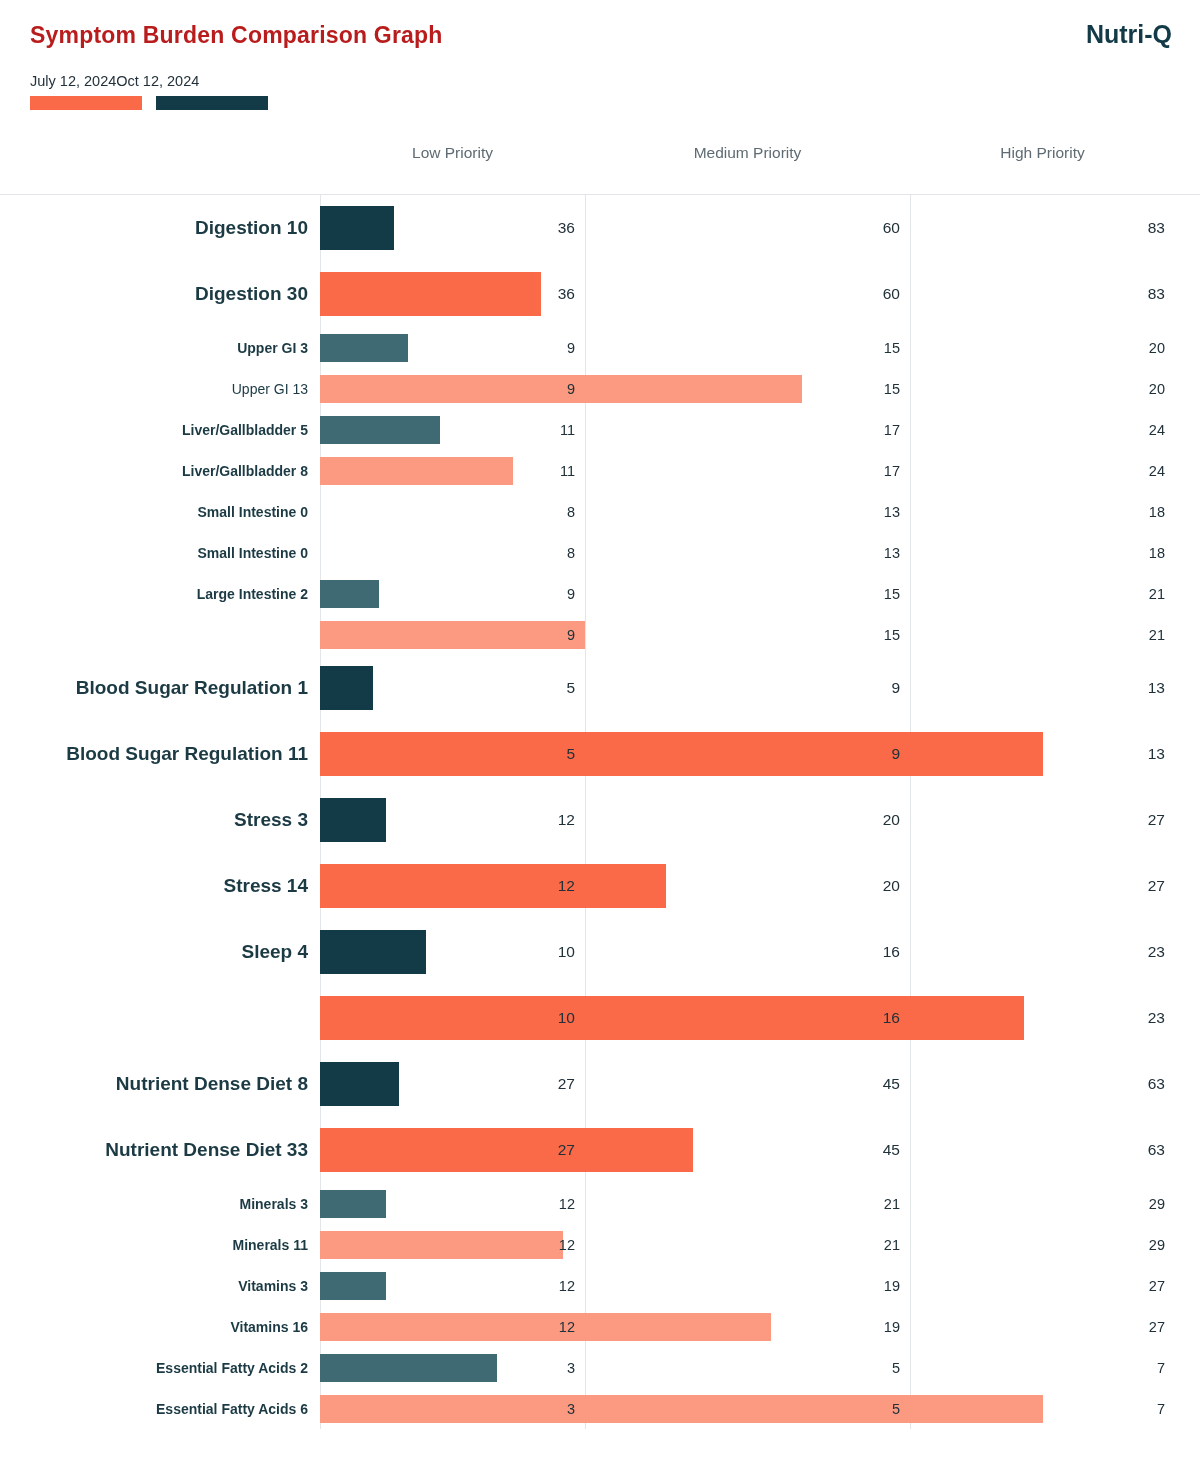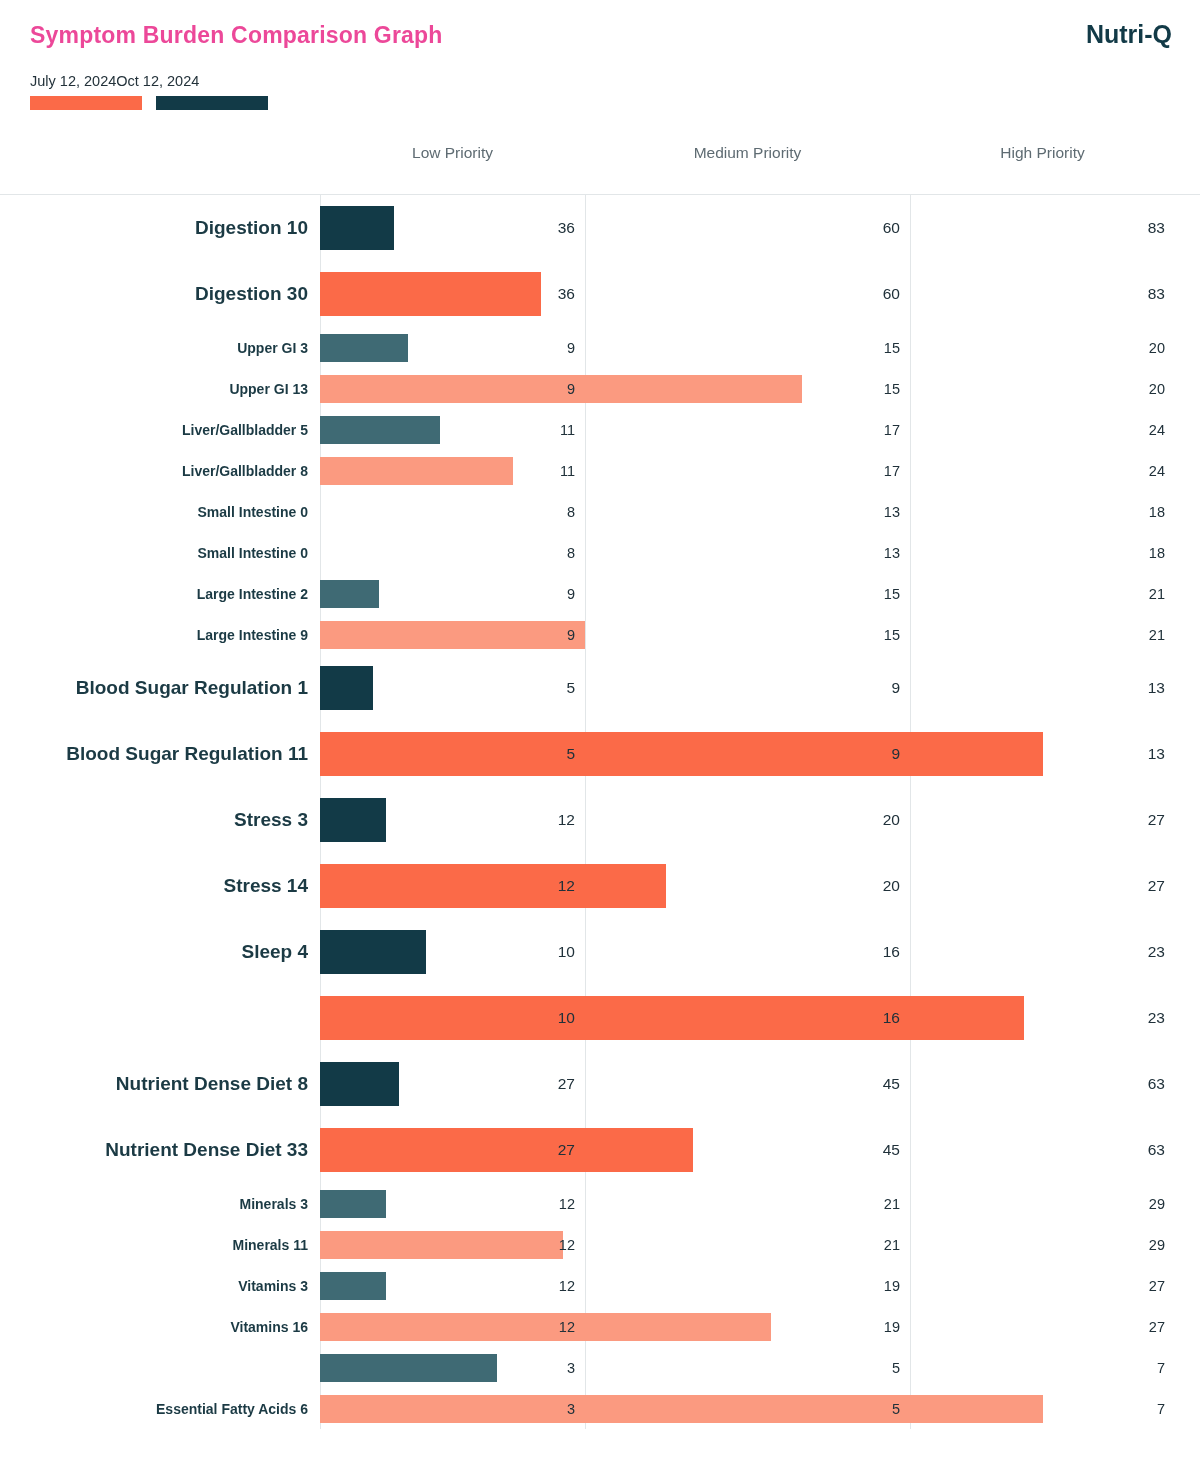--- a/index.html
+++ b/index.html
@@ -8,21 +8,21 @@
     width: 1200px; height: 1479px;
     background: #ffffff;
     font-family: "Liberation Sans", sans-serif;
     color: #1b3a44;
   }
   #root { position: relative; width: 1200px; height: 1479px; overflow: hidden; }
 
   
   .hdr-title {
     position: absolute; left: 30px; top: 22px;
-    font-size: 23px; font-weight: bold; color: #ec4899;
+    font-size: 23px; font-weight: bold; color: #b91c1c;
     letter-spacing: .2px;
   }
   .brand {
     position: absolute; right: 28px; top: 20px;
     font-size: 25px; font-weight: bold; color: #123a47;
   }
 
   
   .legend { position: absolute; left: 30px; top: 73px; }
   .legend-labels { display: flex; font-size: 14.5px; color: #23323a; }
@@ -110,21 +110,21 @@
           <div class="vnum big" style="left: 1085px; width: 80px;">83</div>
         </div>
         <div class="row" style="height: 41px;">
           <div class="rowlabel" style="right: 880px; font-size: 14px; font-weight: 600; color: rgb(27, 58, 68);">Upper GI 3</div>
           <div class="bar" style="left: 320px; width: 88.3333px; height: 28px; background: rgb(63, 106, 116);"></div>
           <div class="vnum" style="left: 495px; width: 80px;">9</div>
           <div class="vnum" style="left: 820px; width: 80px;">15</div>
           <div class="vnum" style="left: 1085px; width: 80px;">20</div>
         </div>
         <div class="row" style="height: 41px;">
-          <div class="rowlabel" style="right: 880px; font-size: 14px; font-weight: 700; color: rgb(27, 58, 68);">Upper GI 13</div>
+          <div class="rowlabel" style="right: 880px; font-size: 14px; font-weight: 400; color: rgb(27, 58, 68);">Upper GI 13</div>
           <div class="bar" style="left: 320px; width: 481.667px; height: 28px; background: rgb(251, 154, 128);"></div>
           <div class="vnum" style="left: 495px; width: 80px;">9</div>
           <div class="vnum" style="left: 820px; width: 80px;">15</div>
           <div class="vnum" style="left: 1085px; width: 80px;">20</div>
         </div>
         <div class="row" style="height: 41px;">
           <div class="rowlabel" style="right: 880px; font-size: 14px; font-weight: 600; color: rgb(27, 58, 68);">Liver/Gallbladder 5</div>
           <div class="bar" style="left: 320px; width: 120.455px; height: 28px; background: rgb(63, 106, 116);"></div>
           <div class="vnum" style="left: 495px; width: 80px;">11</div>
           <div class="vnum" style="left: 820px; width: 80px;">17</div>
@@ -150,21 +150,20 @@
           <div class="vnum" style="left: 1085px; width: 80px;">18</div>
         </div>
         <div class="row" style="height: 41px;">
           <div class="rowlabel" style="right: 880px; font-size: 14px; font-weight: 600; color: rgb(27, 58, 68);">Large Intestine 2</div>
           <div class="bar" style="left: 320px; width: 58.8889px; height: 28px; background: rgb(63, 106, 116);"></div>
           <div class="vnum" style="left: 495px; width: 80px;">9</div>
           <div class="vnum" style="left: 820px; width: 80px;">15</div>
           <div class="vnum" style="left: 1085px; width: 80px;">21</div>
         </div>
         <div class="row" style="height: 41px;">
-          <div class="rowlabel" style="right: 880px; font-size: 14px; font-weight: 600; color: rgb(27, 58, 68);">Large Intestine 9</div>
           <div class="bar" style="left: 320px; width: 265px; height: 28px; background: rgb(251, 154, 128);"></div>
           <div class="vnum" style="left: 495px; width: 80px;">9</div>
           <div class="vnum" style="left: 820px; width: 80px;">15</div>
           <div class="vnum" style="left: 1085px; width: 80px;">21</div>
         </div>
         <div class="row" style="height: 66px;">
           <div class="rowlabel" style="right: 880px; font-size: 19px; font-weight: 600; color: rgb(27, 58, 68);">Blood Sugar Regulation 1</div>
           <div class="bar" style="left: 320px; width: 53px; height: 44px; background: rgb(18, 58, 71);"></div>
           <div class="vnum big" style="left: 495px; width: 80px;">5</div>
           <div class="vnum big" style="left: 820px; width: 80px;">9</div>
@@ -240,20 +239,21 @@
           <div class="vnum" style="left: 1085px; width: 80px;">27</div>
         </div>
         <div class="row" style="height: 41px;">
           <div class="rowlabel" style="right: 880px; font-size: 14px; font-weight: 600; color: rgb(27, 58, 68);">Vitamins 16</div>
           <div class="bar" style="left: 320px; width: 450.714px; height: 28px; background: rgb(251, 154, 128);"></div>
           <div class="vnum" style="left: 495px; width: 80px;">12</div>
           <div class="vnum" style="left: 820px; width: 80px;">19</div>
           <div class="vnum" style="left: 1085px; width: 80px;">27</div>
         </div>
         <div class="row" style="height: 41px;">
+          <div class="rowlabel" style="right: 880px; font-size: 14px; font-weight: 600; color: rgb(27, 58, 68);">Essential Fatty Acids 2</div>
           <div class="bar" style="left: 320px; width: 176.667px; height: 28px; background: rgb(63, 106, 116);"></div>
           <div class="vnum" style="left: 495px; width: 80px;">3</div>
           <div class="vnum" style="left: 820px; width: 80px;">5</div>
           <div class="vnum" style="left: 1085px; width: 80px;">7</div>
         </div>
         <div class="row" style="height: 41px;">
           <div class="rowlabel" style="right: 880px; font-size: 14px; font-weight: 600; color: rgb(27, 58, 68);">Essential Fatty Acids 6</div>
           <div class="bar" style="left: 320px; width: 722.5px; height: 28px; background: rgb(251, 154, 128);"></div>
           <div class="vnum" style="left: 495px; width: 80px;">3</div>
           <div class="vnum" style="left: 820px; width: 80px;">5</div>

